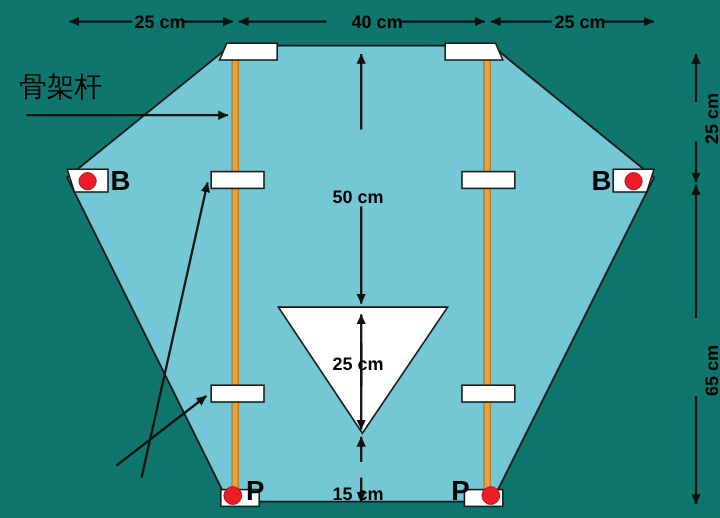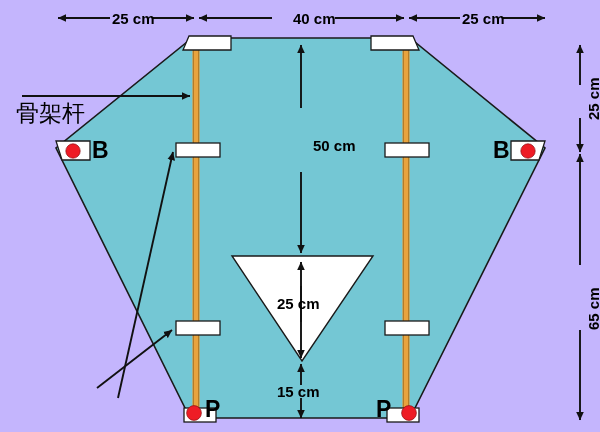--- a/index.html
+++ b/index.html
@@ -7,21 +7,21 @@
     padding: 0;
     background: #ffffff;
   }
   body {
     font-family: "Liberation Sans", sans-serif;
   }
   #stage {
     position: relative;
     width: 600px;
     height: 432px;
-    background: #c4b5fd;
+    background: #0f766e;
     overflow: hidden;
   }
   #stage svg.layer {
     position: absolute;
     left: 0;
     top: 0;
     width: 600px;
     height: 432px;
   }
   .dim-text {
@@ -153,27 +153,27 @@
     <line x1="22" y1="96" x2="190" y2="96" stroke="#111111" stroke-width="1.9" marker-end="url(#arrHead)"></line>
 
     <line x1="118" y1="398" x2="173" y2="152" stroke="#111111" stroke-width="1.9" marker-end="url(#arrHead)"></line>
     <line x1="97" y1="388" x2="172" y2="330" stroke="#111111" stroke-width="1.9" marker-end="url(#arrHead)"></line>
   </svg>
 
   <div class="dim-text" style="left:112px; top:11px;">25 cm</div>
   <div class="dim-text" style="left:275px; top:11px;margin-left:18px;">40 cm</div>
   <div class="dim-text" style="left:462px; top:11px;">25 cm</div>
 
-  <div class="dim-text" style="left:277px; top:138px;margin-left:36px;">50 cm</div>
+  <div class="dim-text" style="left:277px; top:157px;">50 cm</div>
   <div class="dim-text" style="left:277px; top:296px;">25 cm</div>
-  <div class="dim-text" style="left:277px; top:384px;">15 cm</div>
+  <div class="dim-text" style="left:277px; top:405px;">15 cm</div>
 
   <div class="dim-text vert" style="left:586px; top:120px; transform:rotate(-90deg);">25 cm</div>
   <div class="dim-text vert" style="left:586px; top:330px; transform:rotate(-90deg);">65 cm</div>
 
-  <div class="cjk-label" style="left:16px; top:62px;margin-top:40px;">骨架杆</div>
+  <div class="cjk-label" style="left:16px; top:62px;">骨架杆</div>
 
   <div class="pt-label" style="left:92px; top:139px;">B</div>
   <div class="pt-label" style="left:493px; top:139px;">B</div>
   <div class="pt-label" style="left:205px; top:398px;">P</div>
   <div class="pt-label" style="left:376px; top:398px;">P</div>
 
 </div>
 
 </body></html>

